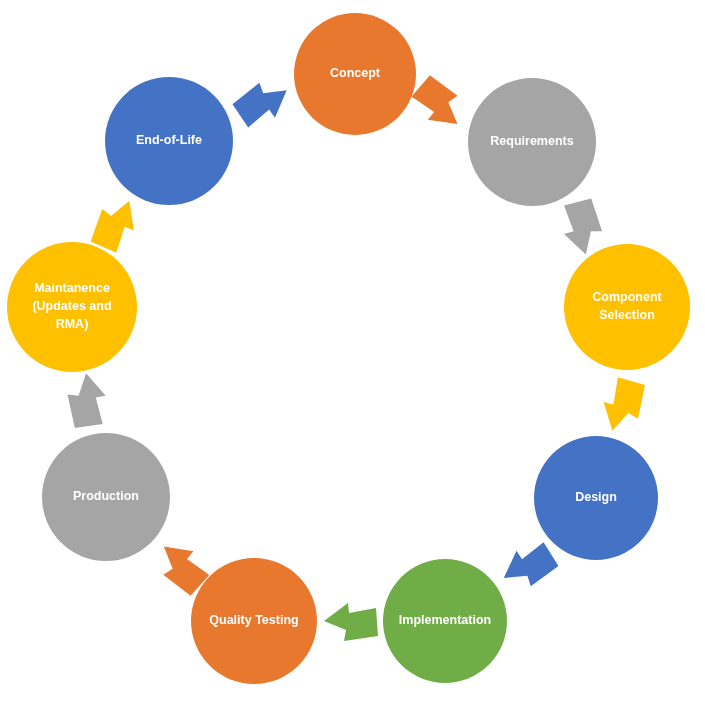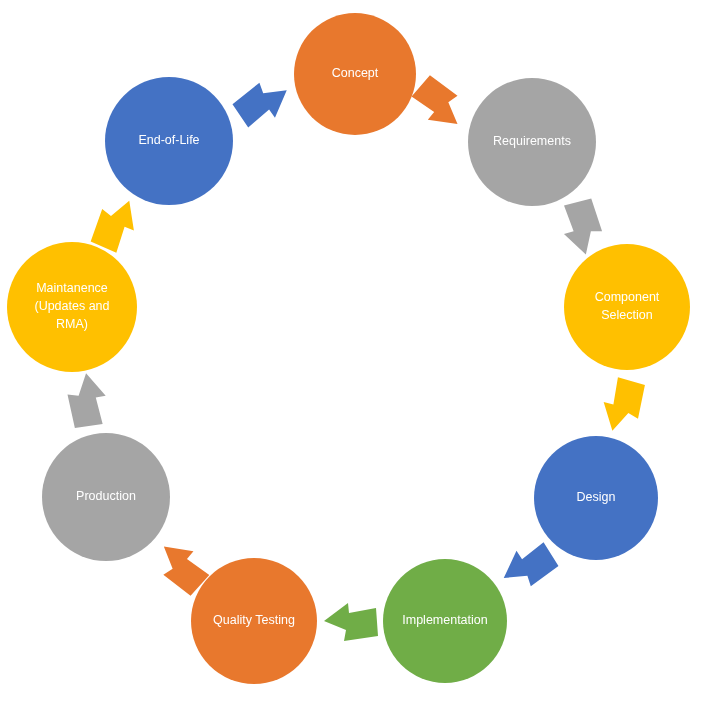--- a/index.html
+++ b/index.html
@@ -12,20 +12,21 @@
     width: 705px;
     height: 701px;
     overflow: hidden;
     font-family: "Liberation Sans", sans-serif;
   }
   #diagram-root {
     position: relative;
     width: 596px;
     height: 701px;
     background: #ffffff;
+    font-weight: bold;
   }
   #cycle-svg {
     display: block;
     width: 705px;
     height: 701px;
   }
   .node-label {
     fill: #ffffff;
     font-family: "Liberation Sans", sans-serif;
     font-size: 12.5px;

